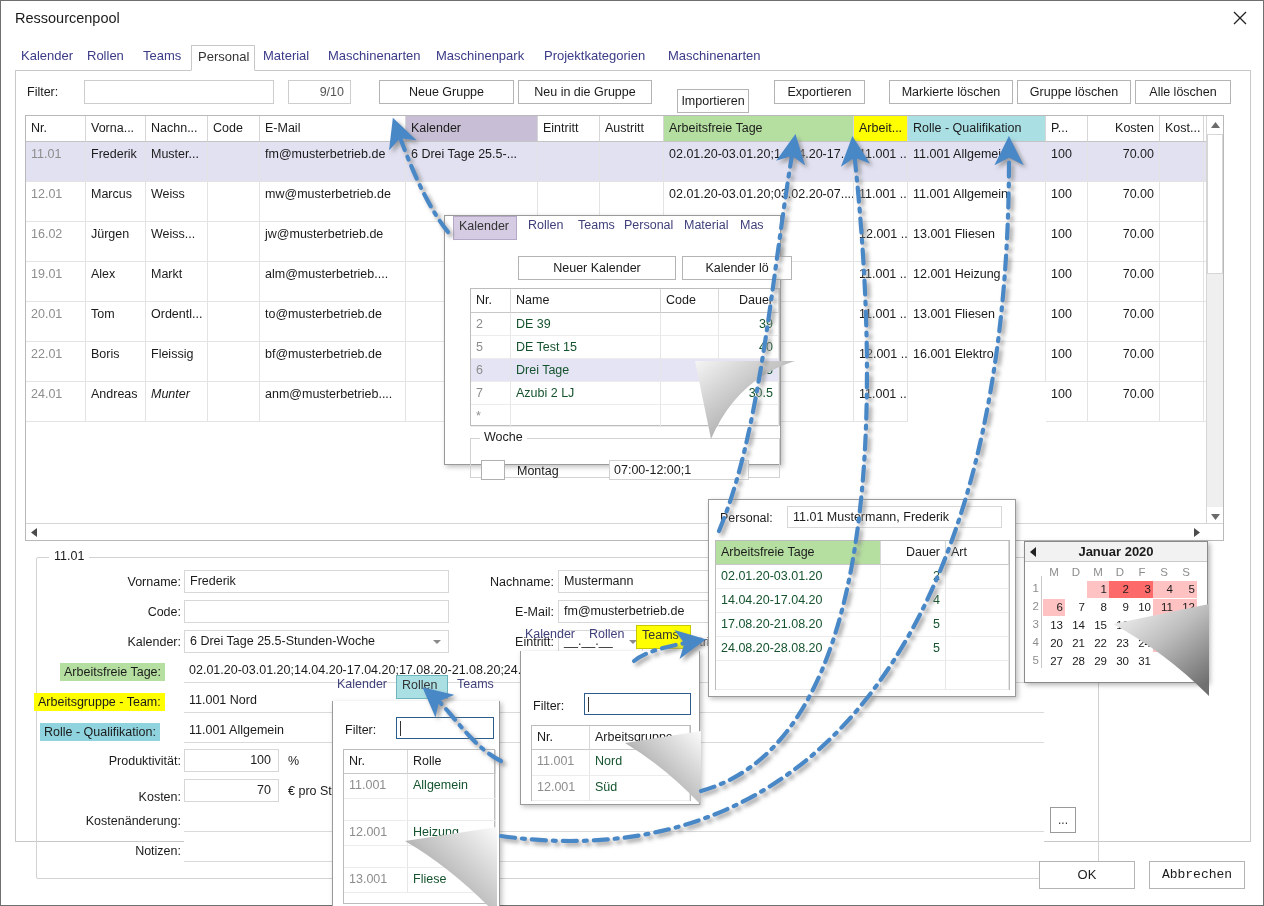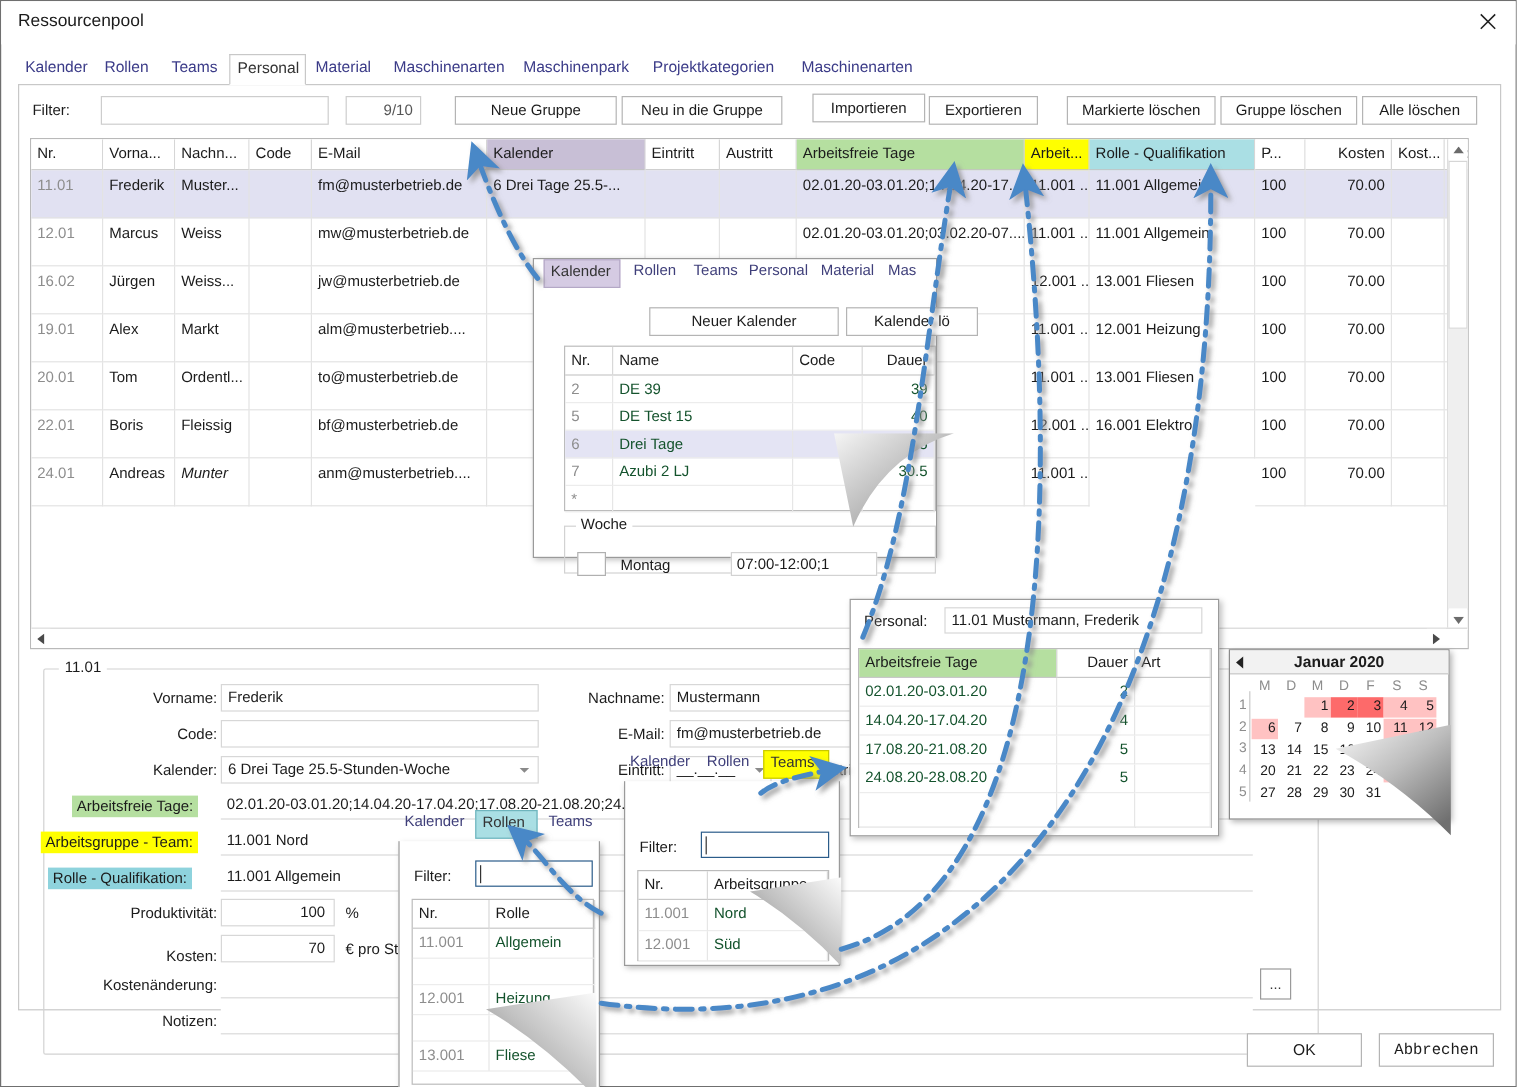--- a/index.html
+++ b/index.html
@@ -175,21 +175,20 @@
     position:absolute; top:0; height:24px; padding:2px 5px 0 5px;
     font-size:12.5px; color:#3f3f7a; white-space:nowrap;
   }
   .ptab.sel-purple { background:#d5cbe3; border:1px solid #b4a8c6; color:#333; }
   .ptab.sel-cyan   { background:#aadfe4; border:1px solid #6fb5bd; color:#333; }
   .ptab.sel-yellow { background:#ffff00; border:1px solid #c8c800; color:#333; }
   .pbtn {
     position:absolute; height:24px; border:1px solid #b4b4b4; background:#fff;
     font-size:12.5px; color:#1b1b1b; text-align:center; line-height:22px;
     white-space:nowrap;
-    margin-left:23px;
   }
   .ptable { position:absolute; border:1px solid #bcbcbc; background:#fff; }
   .pth {
     position:absolute; top:0; height:24px; border-right:1px solid #d8d8d8;
     border-bottom:1px solid #c8c8c8; font-size:12.5px; line-height:23px;
     padding:0 5px; white-space:nowrap; overflow:hidden; color:#1b1b1b;
   }
   .pth.num { text-align:right; }
   .pth.hl-green { background:#b5dfa0; }
   .ptr { position:absolute; left:0; width:100%; }
@@ -274,21 +273,21 @@
   </div>
 
   <div id="content-panel">
 
     <div id="toolbar">
       <div class="tb-label" style="left:11px;top:14px;">Filter:</div>
       <input class="tb-input" style="left: 68px; top: 9px; width: 190px;" value="">
       <div class="tb-count" style="left:272px;top:9px;width:63px;">9/10</div>
       <div class="tb-btn" style="left:363px;top:9px;width:135px;">Neue Gruppe</div>
       <div class="tb-btn" style="left:502px;top:9px;width:134px;">Neu in die Gruppe</div>
-      <div class="tb-btn" style="left:661px;top:7px;width:94px;">Importieren</div>
+      <div class="tb-btn" style="left:661px;top:18px;width:72px;">Importieren</div>
       <div class="tb-btn" style="left:758px;top:9px;width:91px;">Exportieren</div>
       <div class="tb-btn" style="left:873px;top:9px;width:124px;">Markierte löschen</div>
       <div class="tb-btn" style="left:1001px;top:9px;width:114px;">Gruppe löschen</div>
       <div class="tb-btn" style="left:1119px;top:9px;width:96px;">Alle löschen</div>
     </div>
 
     <div id="grid-wrap">
 
       <div id="grid-header">
         <div class="gh" style="left:0px;width:60px;">Nr.</div>
@@ -566,21 +565,21 @@
         <div class="ptd" style="left:40px;width:150px;"></div>
         <div class="ptd" style="left:190px;width:58px;"></div>
         <div class="ptd num" style="left:248px;width:60px;"></div>
       </div>
     </div>
 
     <div class="groupbox" style="left:25px;top:222px;width:310px;height:40px;"></div>
     <div class="groupbox-legend" style="left:35px;top:214px;">Woche</div>
     <div style="position:absolute;left:36px;top:244px;width:24px;height:20px;border:1px solid #b0b0b0;background:#fff;"></div>
     <div style="position:absolute;left:72px;top:248px;font-size:12.5px;">Montag</div>
-    <div style="position:absolute;left:164px;top:244px;width:122px;height:20px;border:1px solid #d2d2d2;background:#fff;font-size:12.5px;line-height:18px;padding:0 4px;overflow:hidden;white-space:nowrap;">07:00-12:00;1</div>
+    <div style="position:absolute;left:164px;top:244px;width:140px;height:20px;border:1px solid #d2d2d2;background:#fff;font-size:12.5px;line-height:18px;padding:0 4px;overflow:hidden;white-space:nowrap;">07:00-12:00;1</div>
 
     <svg class="curl" style="left:250px;top:145px;" width="110" height="110" viewBox="0 0 110 110">
       <defs>
           <linearGradient id="cg1" x1="0" y1="0" x2="1" y2="1">
         <stop offset="0%" stop-color="#f5f5f5"></stop>
             <stop offset="55%" stop-color="#b8b8b8"></stop>
             <stop offset="100%" stop-color="#6e6e6e"></stop>
       </linearGradient>
         </defs>
       <path d="M0 0 L100 0 Q42 18 16 78 Z" fill="url(#cg1)"></path>

